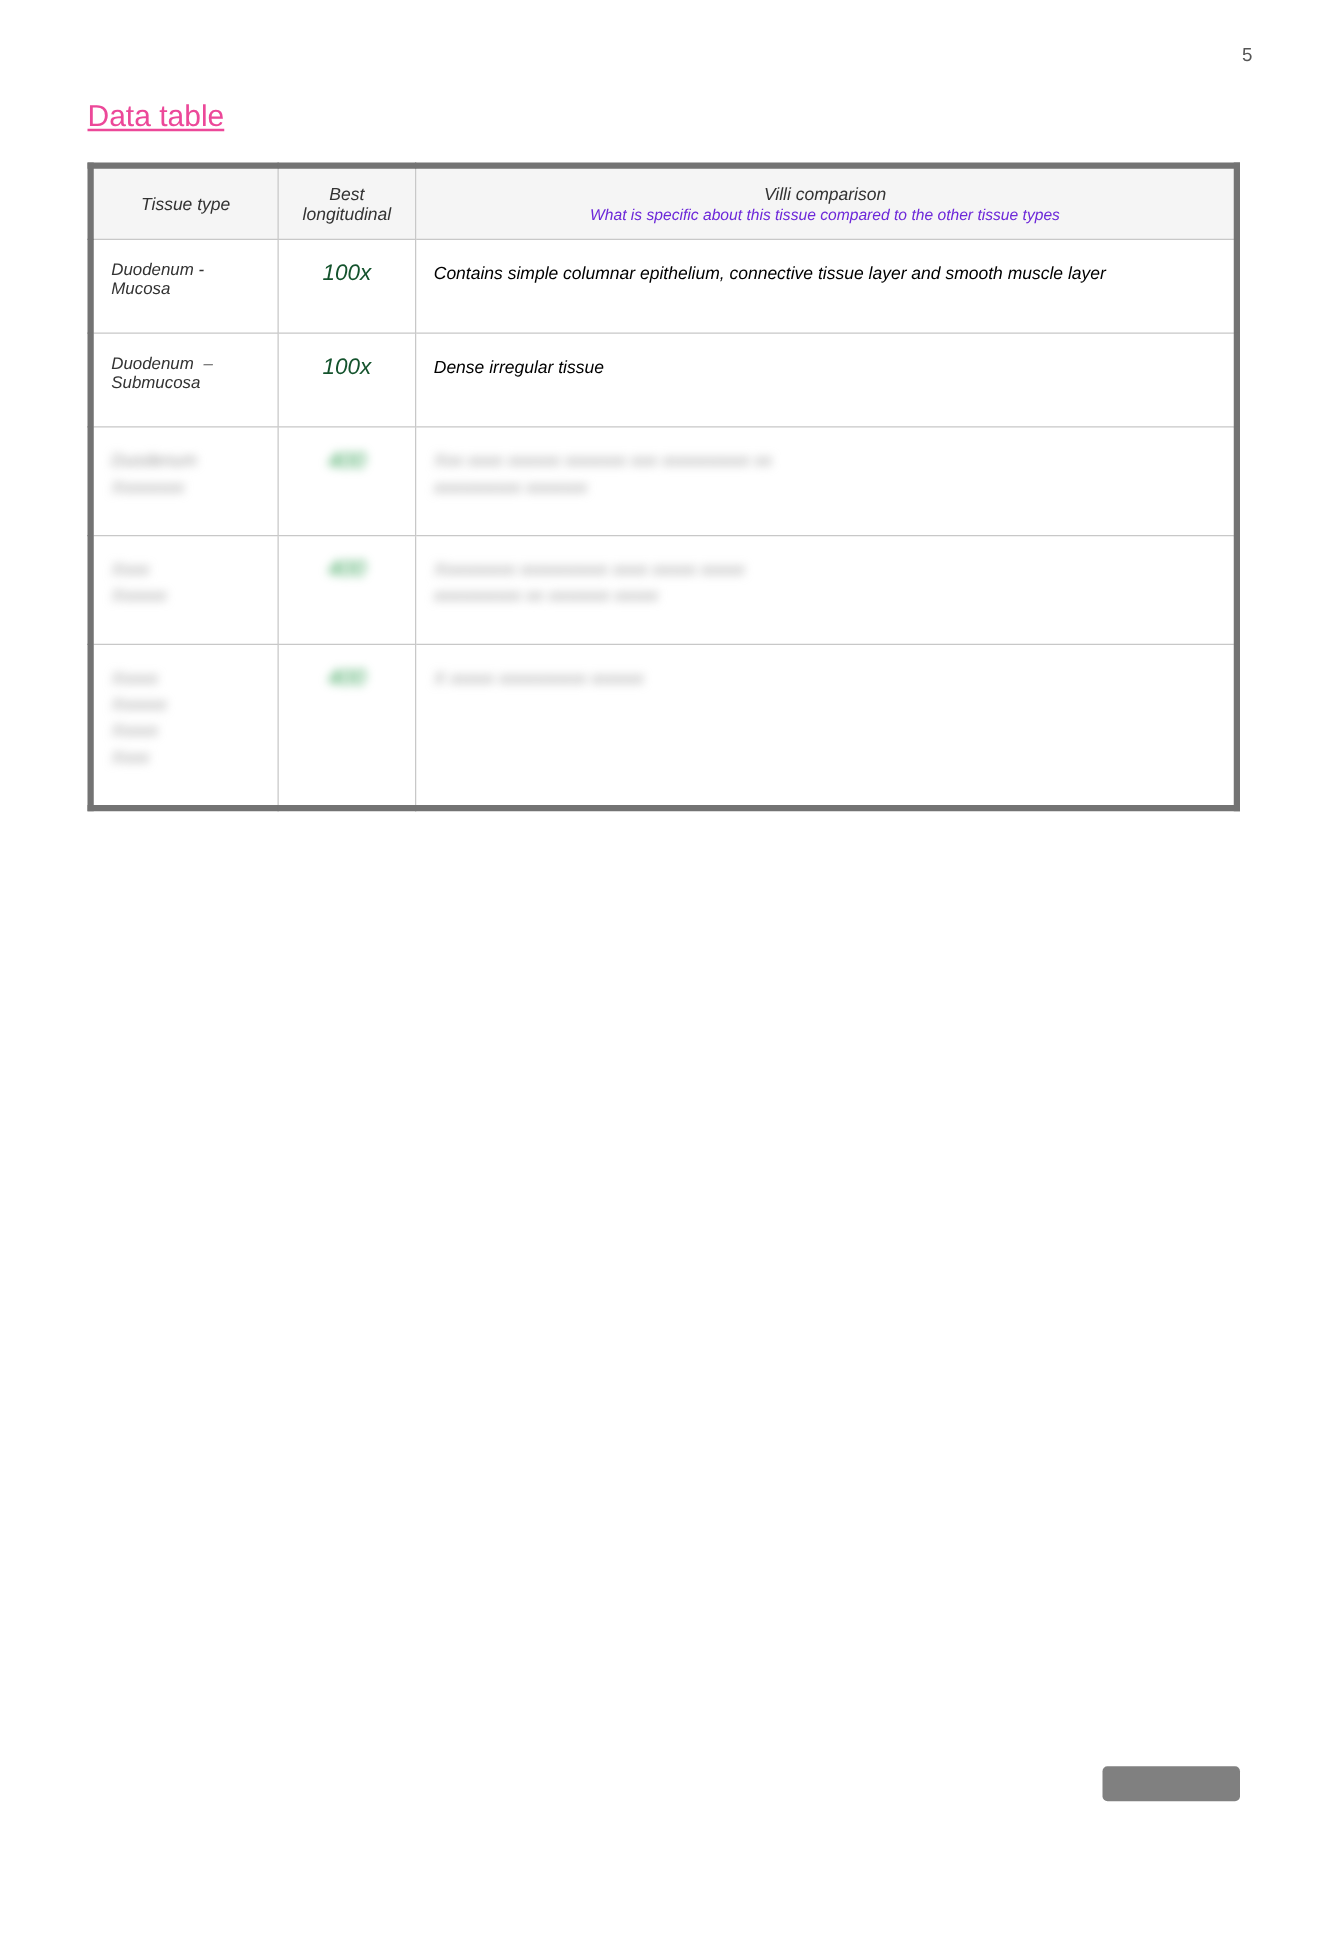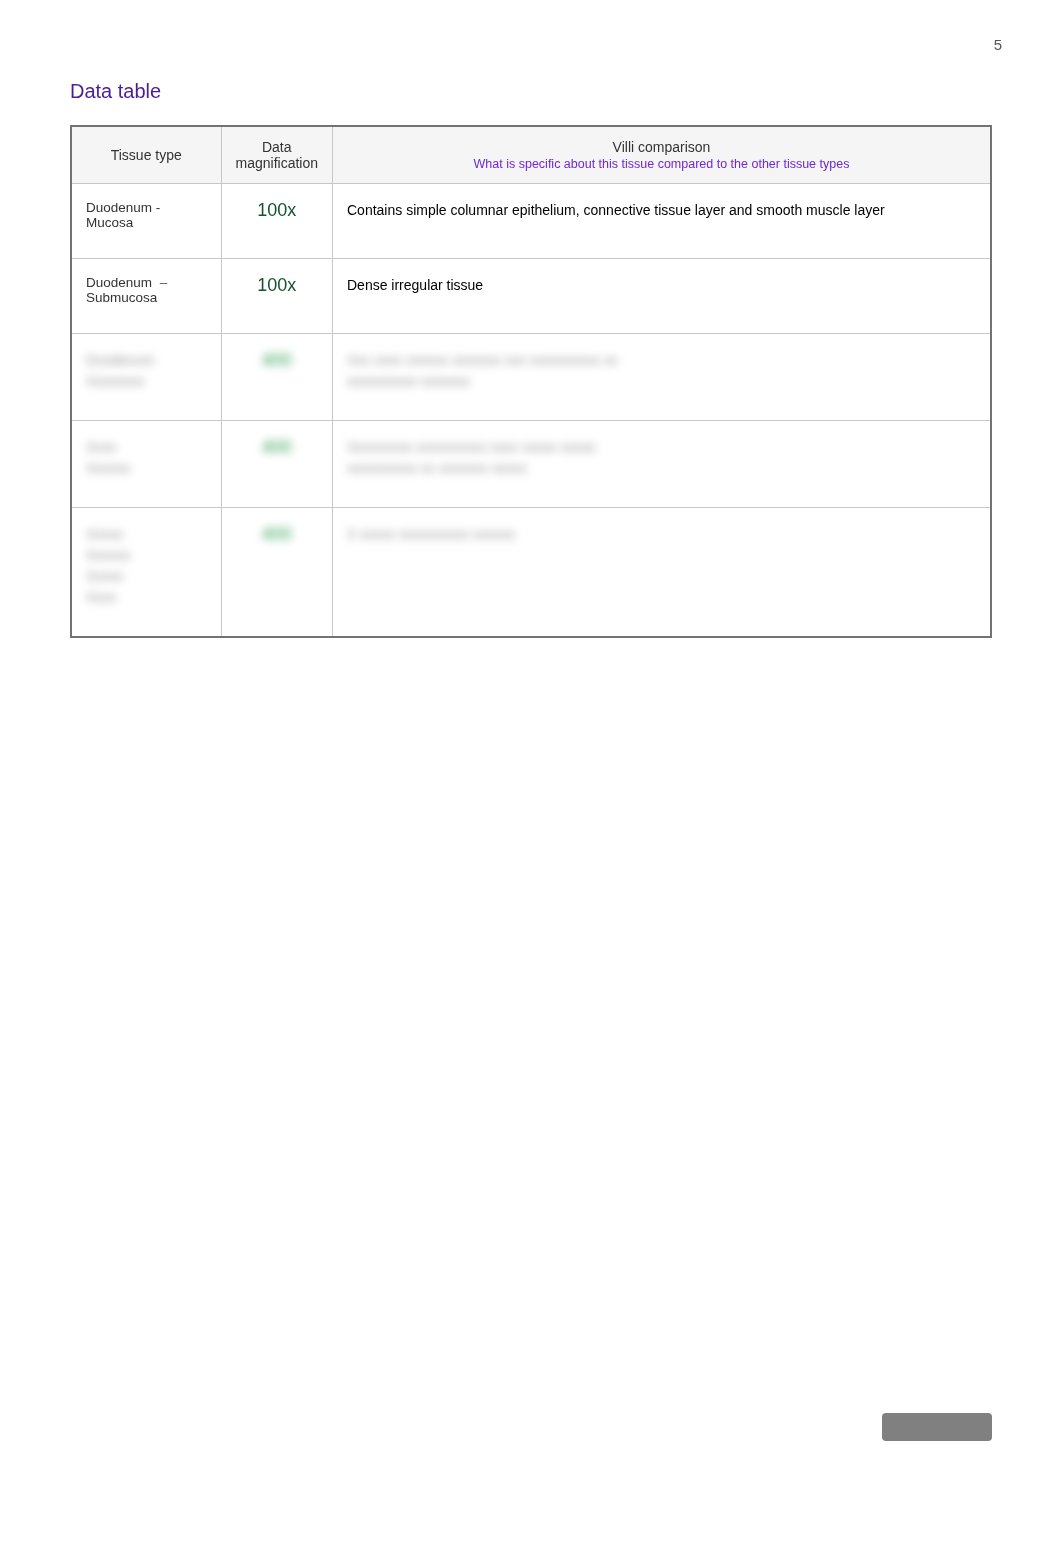--- a/index.html
+++ b/index.html
@@ -15,30 +15,32 @@
       position: absolute;
       top: 36px;
       right: 60px;
       font-size: 15px;
       color: #555;
     }
     .page-content {
       padding: 80px 70px 60px 70px;
     }
     .section-title {
-      color: #4c1d95;
-      font-size: 20px;
+      color: #ec4899;
+      font-size: 24px;
       font-weight: normal;
       margin-bottom: 22px;
+      text-decoration: underline;
     }
     .data-table {
       width: 100%;
       border-collapse: collapse;
-      border: 2px solid #737373;
+      border: 5px solid #737373;
       font-size: 14px;
+      font-style: italic;
     }
     .data-table th {
       background: #f5f5f5;
       border: 1px solid #c8c8c8;
       padding: 12px 14px;
       text-align: center;
       font-weight: normal;
       color: #333;
       vertical-align: middle;
     }
@@ -112,21 +114,21 @@
 
 <span class="page-number">5</span>
 
 <div class="page-content">
   <h2 class="section-title">Data table</h2>
 
   <table class="data-table">
     <thead>
       <tr>
         <th>Tissue type</th>
-        <th>Data magnification</th>
+        <th>Best longitudinal</th>
         <th>
           <span>Villi comparison</span><br>
           <span class="th-sub">What is specific about this tissue compared to the other tissue types</span>
         </th>
       </tr>
     </thead>
     <tbody>
 
       <tr class="row-tall">
         <td>

